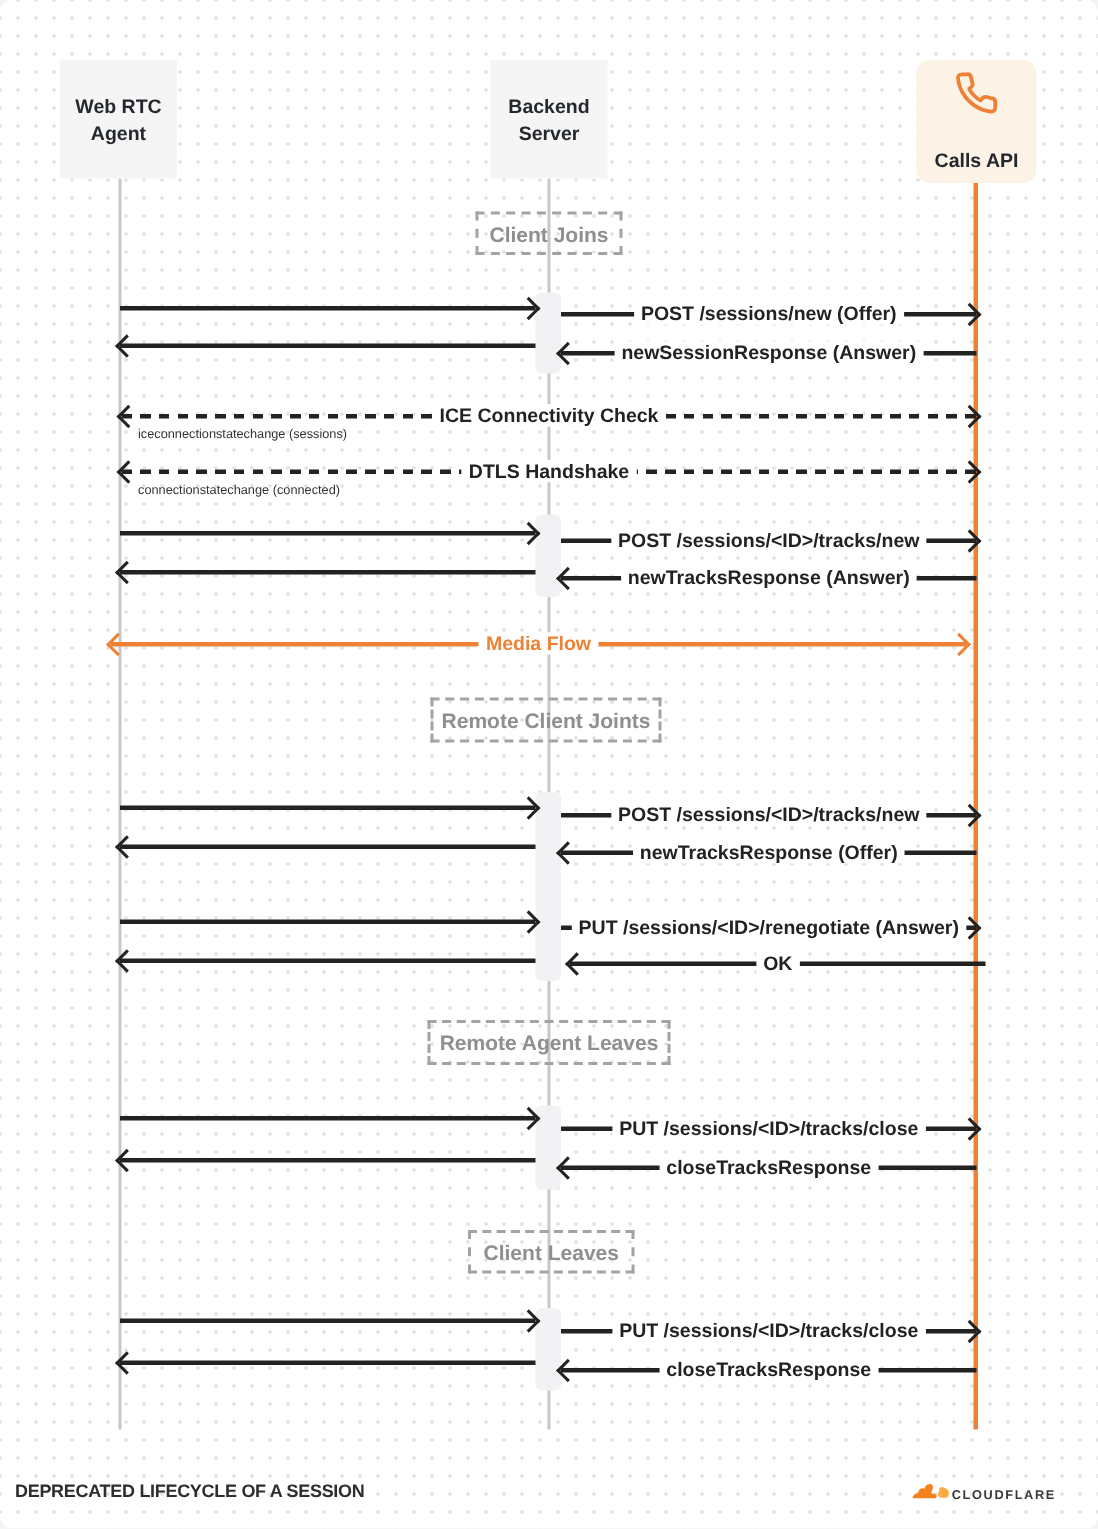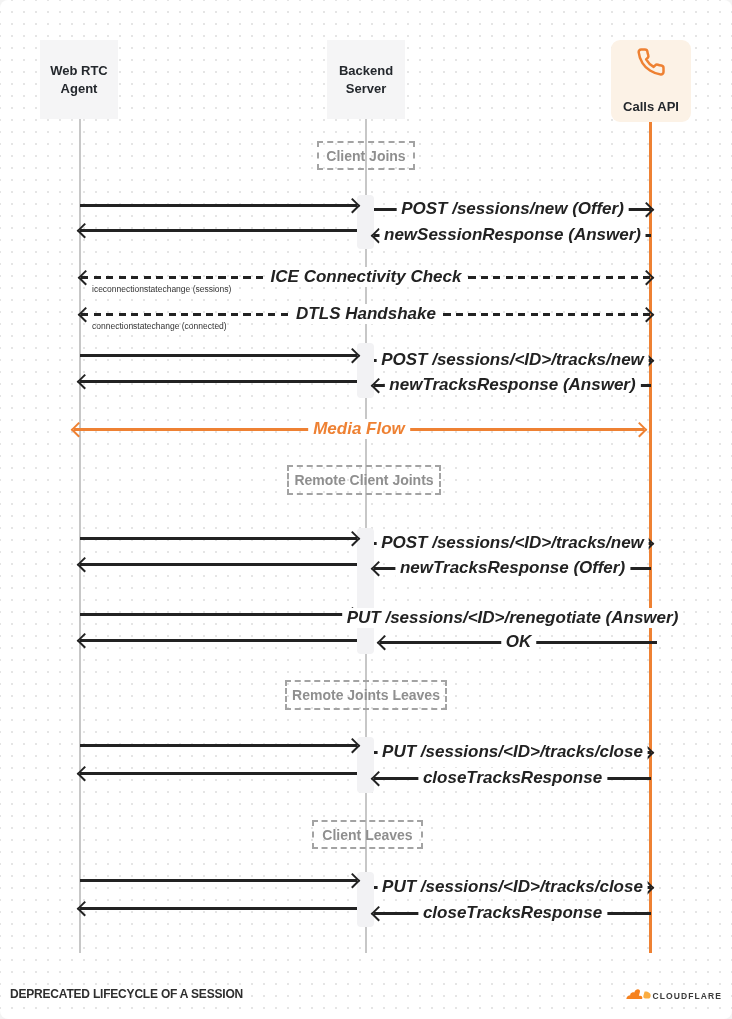--- a/index.html
+++ b/index.html
@@ -36,28 +36,28 @@
   .msg{position:absolute;height:17px;z-index:3;}
   .line{position:absolute;left:0;right:0;top:7px;height:2.5px;background:#222;}
   .line.dashed{background:repeating-linear-gradient(90deg,#222 0 7px,transparent 7px 12.5px);}
   .line.orange{background:#ee8133;}
   .head{position:absolute;width:9px;height:9px;top:50%;}
   .head.r{right:-1px;transform:translateY(-53%) rotate(45deg);border-top:2.6px solid #222;border-right:2.6px solid #222;}
   .head.l{left:-1px;transform:translateY(-53%) rotate(45deg);border-bottom:2.6px solid #222;border-left:2.6px solid #222;}
   .head.o{border-color:#ee8133;}
   .mlabel{
     position:absolute;left:50%;top:8px;transform:translate(-50%,-50%);
-    background:#ffffff;padding:0 5px;font-weight:700;font-size:17px;
-    white-space:nowrap;color:#222;font-style:italic;
+    background:#ffffff;padding:0 5px;font-weight:700;font-size:13px;
+    white-space:nowrap;color:#222;
   }
   .mlabel.orange{color:#ee8133;}
   .sublabel{position:absolute;left:11px;top:15px;font-size:8.5px;font-weight:400;color:#333;white-space:nowrap;background:transparent;}
   
   .footer-title{position:absolute;left:10px;top:987px;font-size:12px;font-weight:700;letter-spacing:-0.2px;color:#2e2e2e;z-index:5;}
-  .brand{position:absolute;right:10px;top:986px;display:flex;align-items:center;gap:0;z-index:5;}
+  .brand{position:absolute;right:28px;top:986px;display:flex;align-items:center;gap:0;z-index:5;}
   .brand .brand-text{font-size:8.5px;font-weight:700;letter-spacing:1.1px;color:#3a3a3a;}
 </style>
 </head>
 <body>
 
 <div class="page">
 
   <div class="lifeline" style="left:79px"></div>
   <div class="lifeline" style="left:365px"></div>
   <div class="lifeline orange" style="left:649px"></div>
@@ -83,21 +83,21 @@
     <span class="txt">Calls API</span>
   </div>
 
   <div class="phase" style="left:317px;top:141px;width:94px;height:25px">
     <span>Client Joins</span>
   </div>
   <div class="phase" style="left:287px;top:465px;width:150px;height:26px">
     <span>Remote Client Joints</span>
   </div>
   <div class="phase" style="left:285px;top:680px;width:158px;height:26px">
-    <span>Remote Joints Leaves</span>
+    <span>Remote Agent Leaves</span>
   </div>
   <div class="phase" style="left:312px;top:820px;width:107px;height:25px">
     <span>Client Leaves</span>
   </div>
 
   <div class="msg" style="left:80px;top:197px;width:277px">
     <div class="line"></div>
       <span class="head r"></span>
   </div>
   <div class="msg" style="left:374px;top:201px;width:277px">

